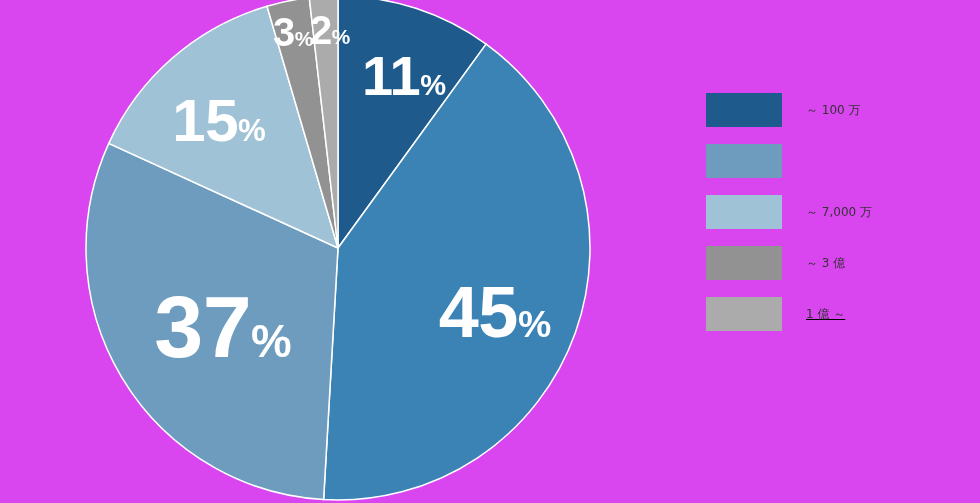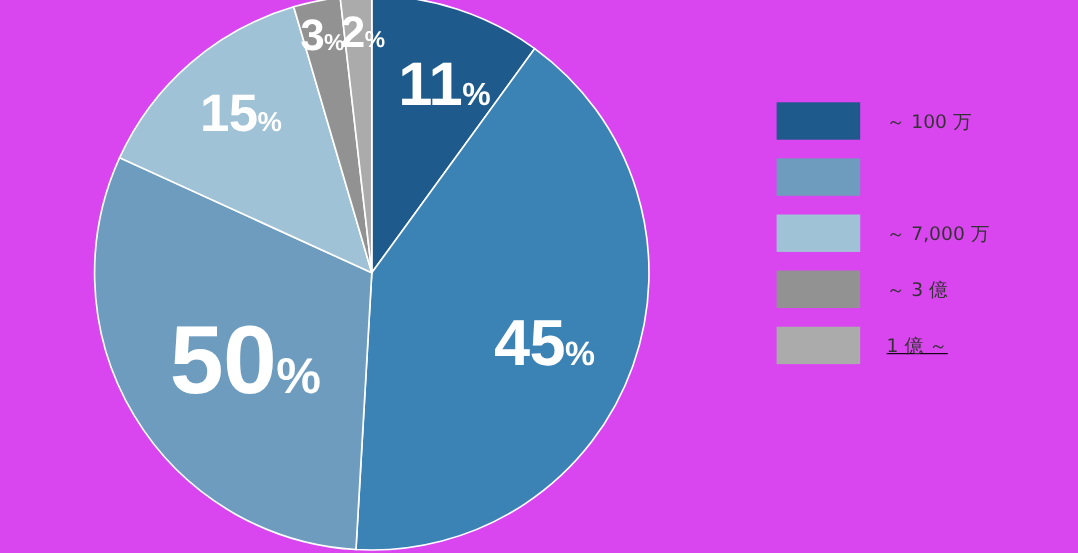--- a/index.html
+++ b/index.html
@@ -51,23 +51,23 @@
   }
   .slice-label .num {
     font-size: inherit;
   }
   .slice-label .pct {
     font-size: 0.52em;
     letter-spacing: 0;
   }
 
   #label-11 { left: 404px; top: 76px;  font-size: 56px; }
-  #label-45 { left: 495px; top: 312px; font-size: 59px; }
+  #label-45 { left: 495px; top: 312px; font-size: 72px; }
   #label-34 { left: 223px; top: 327px; font-size: 88px; }
-  #label-15 { left: 219px; top: 104px; font-size: 48px; }
+  #label-15 { left: 219px; top: 121px; font-size: 60px; }
   #label-3  { left: 293px; top: 32px;  font-size: 40px; }
   #label-2  { left: 330px; top: 30px;  font-size: 40px; }
 
   
   #legend {
     position: absolute;
     left: 706px;
     top: 93px;
     width: 250px;
   }
@@ -78,21 +78,21 @@
     margin-bottom: 17px;
   }
   .legend-row:last-child { margin-bottom: 0; text-decoration: underline; }
   .legend-swatch {
     width: 76px;
     height: 34px;
     flex: 0 0 auto;
   }
   .legend-label {
     margin-left: 24px;
-    font-size: 17px;
+    font-size: 12px;
     color: #333333;
     white-space: nowrap;
     font-family: "DejaVu Sans", "Liberation Sans", sans-serif;
   }
 </style>
 </head>
 <body style="background: rgb(255, 255, 255);">
 
 <div id="figure">
 
@@ -110,21 +110,21 @@
 
     <div class="slice-label" id="label-11">
       <span class="num">11</span><span class="pct">%</span>
     </div>
 
     <div class="slice-label" id="label-45">
       <span class="num">45</span><span class="pct">%</span>
     </div>
 
     <div class="slice-label" id="label-34">
-      <span class="num">50</span><span class="pct">%</span>
+      <span class="num">37</span><span class="pct">%</span>
     </div>
 
     <div class="slice-label" id="label-15">
       <span class="num">15</span><span class="pct">%</span>
     </div>
 
     <div class="slice-label" id="label-3">
       <span class="num">3</span><span class="pct">%</span>
     </div>
 

